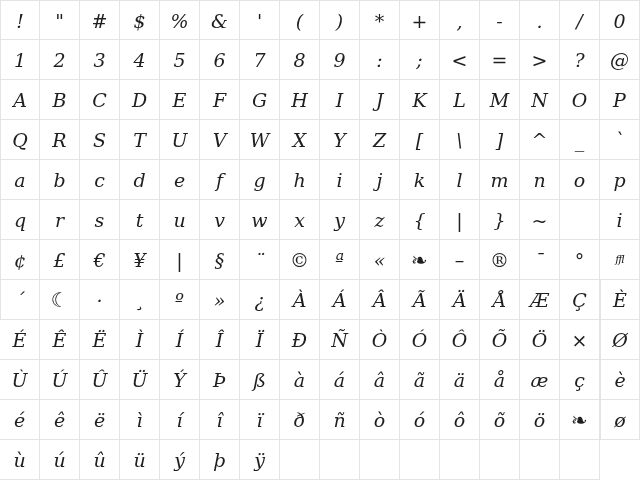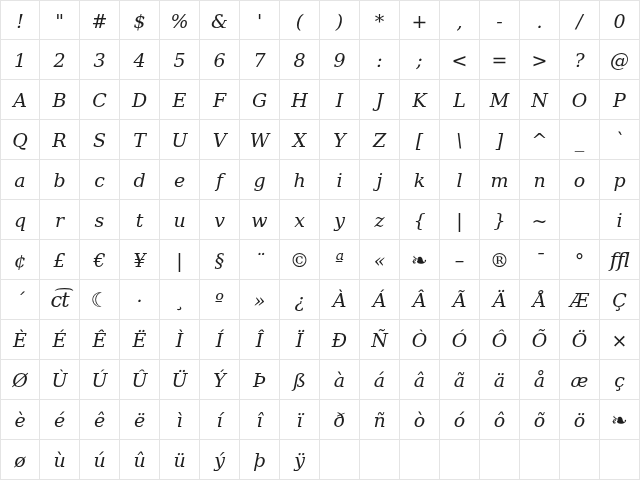--- a/index.html
+++ b/index.html
@@ -35,21 +35,21 @@
     white-space: nowrap;
     user-select: none;
   }
   .glyph-cell.col-first { border-left: 1px solid var(--gridline, #e4e4e4); }
   .glyph-cell.row-first { border-top: 1px solid var(--gridline, #e4e4e4); }
   .glyph-cell.heavy {
     font-weight: bold;
     font-style: normal;
     font-size: 20px;
   }
-  .glyph-cell.ligature { font-size: 21px; letter-spacing: -1px; }
+  .glyph-cell.ligature { font-size: 11px; letter-spacing: -1px; }
 </style>
 </head>
 <body>
 
 <div class="charmap" id="glyph-grid">
     <div class="glyph-cell col-first row-first">!</div>
     <div class="glyph-cell row-first">"</div>
     <div class="glyph-cell row-first">#</div>
     <div class="glyph-cell row-first">$</div>
     <div class="glyph-cell row-first">%</div>
@@ -154,21 +154,20 @@
     <div class="glyph-cell">©</div>
     <div class="glyph-cell">ª</div>
     <div class="glyph-cell">«</div>
     <div class="glyph-cell heavy">❧</div>
     <div class="glyph-cell">–</div>
     <div class="glyph-cell">®</div>
     <div class="glyph-cell">¯</div>
     <div class="glyph-cell">°</div>
     <div class="glyph-cell ligature">ffl</div>
     <div class="glyph-cell col-first">´</div>
-    <div class="glyph-cell ligature">c͡t</div>
     <div class="glyph-cell heavy">☾</div>
     <div class="glyph-cell">·</div>
     <div class="glyph-cell">¸</div>
     <div class="glyph-cell">º</div>
     <div class="glyph-cell">»</div>
     <div class="glyph-cell">¿</div>
     <div class="glyph-cell">À</div>
     <div class="glyph-cell">Á</div>
     <div class="glyph-cell">Â</div>
     <div class="glyph-cell">Ã</div>

